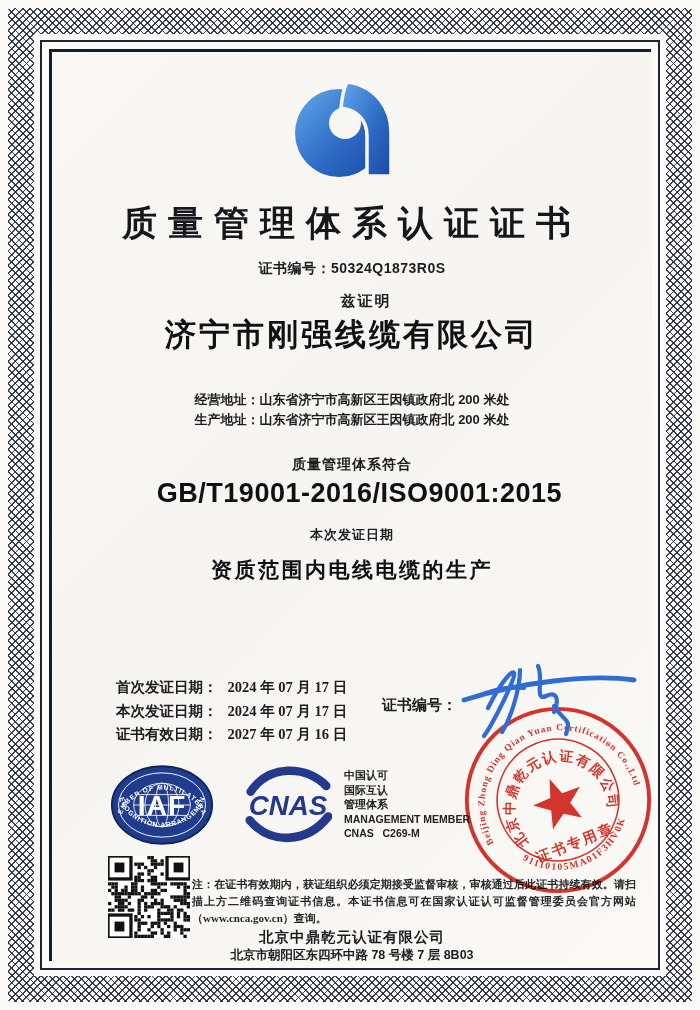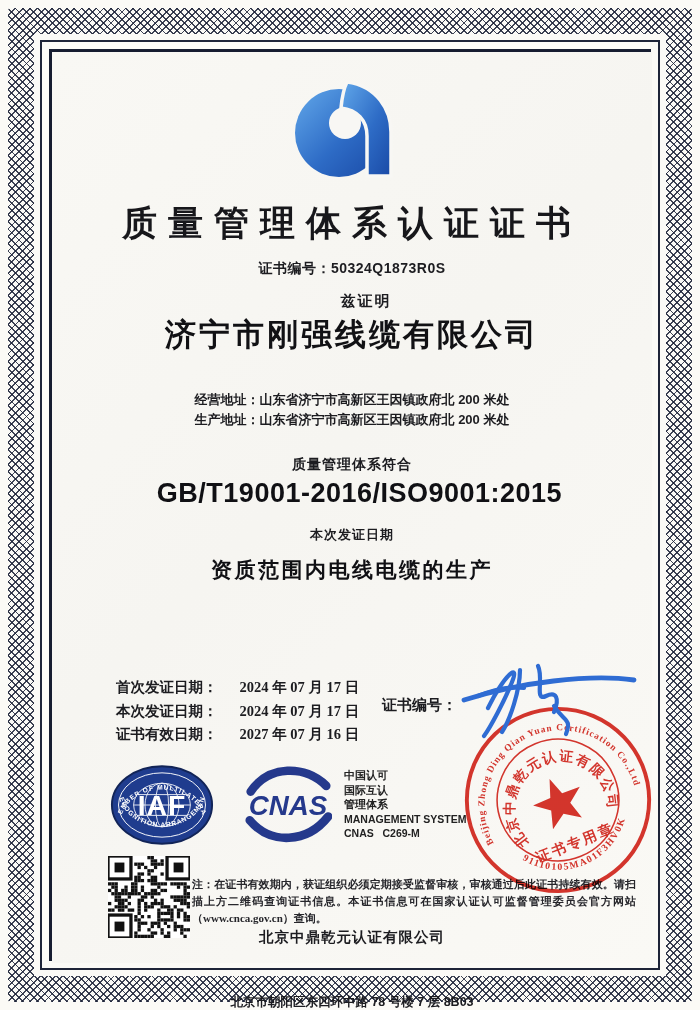--- a/index.html
+++ b/index.html
@@ -31,26 +31,26 @@
   .certno{top:208px;font-size:14px;font-weight:bold;letter-spacing:.5px;}
   .declare{top:240px;font-size:15px;font-weight:bold;letter-spacing:2px;padding-left:28px;}
   .company{top:262px;font-size:31px;font-weight:bold;letter-spacing:3px;color:#111114;}
   .credit{top:315px;font-size:12.5px;font-weight:bold;font-family:"Liberation Serif",serif;}
   .addr{top:338px;font-size:13px;font-weight:bold;line-height:19.5px;}
   .conform{top:404px;font-size:14px;font-weight:bold;letter-spacing:1px;}
   .stdcode{top:426px;font-size:27px;font-weight:bold;letter-spacing:.5px;color:#101014;margin-left:15px;}
   .scopelbl{top:474px;font-size:13px;font-weight:bold;letter-spacing:1px;}
   .scope{top:504px;font-size:21px;font-weight:bold;letter-spacing:2.5px;color:#101014;}
   .dates{left:64px;top:624px;font-family:"Liberation Serif",serif;font-size:14.5px;font-weight:bold;line-height:23.5px;white-space:nowrap;}
-  .dates .val{margin-left:22px;}
+  .dates .val{margin-left:10px;}
   .signer{left:330px;top:644px;font-family:"Liberation Serif",serif;font-size:15px;font-weight:bold;}
   .note{left:140px;top:824px;width:444px;font-family:"Liberation Serif",serif;
         font-size:11px;font-weight:bold;line-height:17px;text-align:justify;color:#26262b;}
   .footer1{top:876px;font-size:14.5px;font-weight:bold;letter-spacing:1px;}
-  .footer2{top:895px;font-size:12.5px;font-weight:bold;margin-top:47px;}
+  .footer2{top:895px;font-size:12.5px;font-weight:bold;}
   
   .iaf{left:58px;top:712px;}
   .cnas{left:192px;top:706px;}
   .cnas-lines{left:292px;top:716px;font-size:11px;font-weight:bold;line-height:14.5px;color:#222;}
   .cnas-lines .en{font-size:10.5px;white-space:pre;}
   
   .seal{left:408px;top:650px;width:196px;height:196px;transform:rotate(-8deg);
         mix-blend-mode:multiply;opacity:.93;z-index:3;}
   .sig{left:398px;top:584px;width:190px;height:110px;z-index:4;}
   .qr{left:56px;top:804px;width:82px;height:82px;}
@@ -155,21 +155,21 @@
         <path d="M6,64 C28,90 66,88 88,60" stroke-width="9"></path>
       </g>
       <text x="46" y="58" text-anchor="middle" font-family="Liberation Sans,sans-serif" font-size="29" font-weight="bold" font-style="italic" fill="#25398c">CNAS</text>
     </svg>
   </div>
 
   <div class="abs cnas-lines">
     <div>中国认可</div>
     <div>国际互认</div>
     <div>管理体系</div>
-    <div class="en">MANAGEMENT SYSTEM</div>
+    <div class="en">MANAGEMENT MEMBER</div>
     <div class="en">CNAS   C269-M</div>
   </div>
 
   <div class="abs seal">
     <svg width="196" height="196" viewBox="0 0 200 200">
       <defs>
         <path id="sealEn" d="M26,132 A78,78 0 1 1 174,132"></path>
         <path id="sealCn" d="M56,128 A48,48 0 1 1 144,128"></path>
         <path id="sealNum" d="M32,118 A70,70 0 0 0 168,118"></path>
       </defs>

